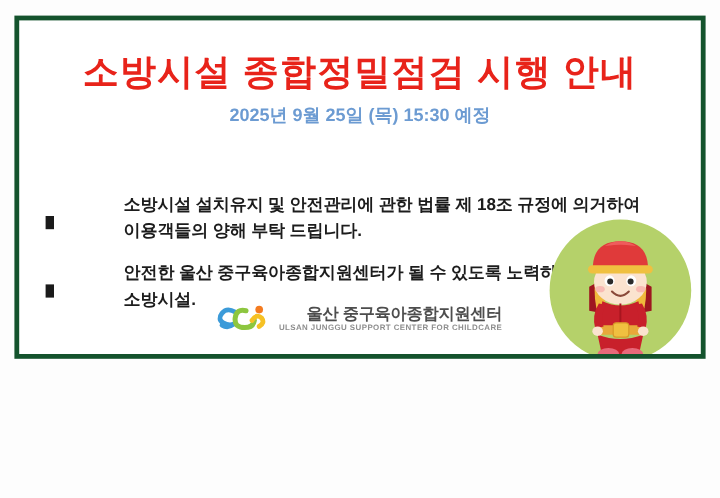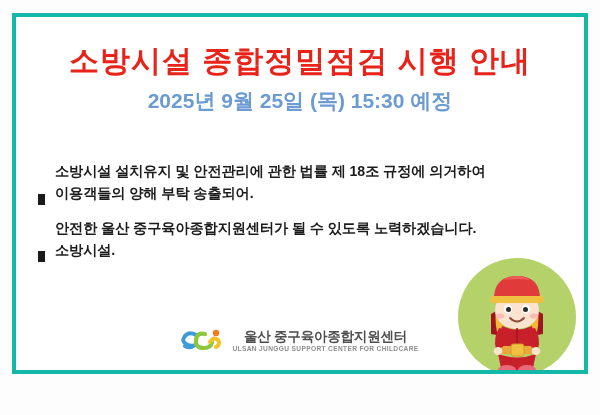--- a/index.html
+++ b/index.html
@@ -13,24 +13,24 @@
     font-family: "Liberation Sans", "DejaVu Sans", sans-serif;
     overflow: hidden;
     position: relative;
   }
 
   #notice-poster {
     position: absolute;
     left: 12px;
     top: 13px;
     width: 576px;
-    height: 361px;
+    height: 286px;
     box-sizing: border-box;
     background: #ffffff;
-    border: 4px solid #14b8a6;
+    border: 4px solid #14532d;
     overflow: hidden;
   }
 
   
   #poster-header {
     position: absolute;
     left: 0;
     top: 0;
     width: 100%;
     text-align: center;
@@ -43,39 +43,40 @@
     font-weight: bold;
     letter-spacing: 1px;
     color: #e8231a;
     white-space: nowrap;
     line-height: 1.1;
   }
 
   #poster-subtitle {
     margin: 0;
     padding-top: 12px;
-    font-size: 21px;
+    font-size: 15px;
     font-weight: bold;
     color: #6c9bd2;
     white-space: nowrap;
     line-height: 1.1;
   }
 
   
   #notice-body {
     position: absolute;
     left: 22px;
     top: 143px;
     width: 532px;
   }
 
   .notice-item {
     display: flex;
-    align-items: flex-end;
+    align-items: center;
     margin-bottom: 12px;
+    gap: 48px;
   }
 
   .notice-bullet {
     flex: 0 0 auto;
     width: 7px;
     height: 11px;
     background: #1a1a1a;
     margin-top: 6px;
     margin-right: 10px;
   }
@@ -120,21 +121,21 @@
     width: 100%;
     display: flex;
     align-items: center;
     justify-content: center;
   }
   #footer-logo-mark {
     margin-right: 9px;
     flex: 0 0 auto;
   }
   #footer-text-group {
-    text-align: center;
+    text-align: right;
   }
   #footer-org-name {
     font-size: 13.5px;
     font-weight: bold;
     color: #4d4d4d;
     letter-spacing: -0.2px;
     line-height: 1.15;
     white-space: nowrap;
   }
   #footer-org-name-en {
@@ -156,21 +157,21 @@
     <h1 id="poster-title">소방시설 종합정밀점검 시행 안내</h1>
     <div id="poster-subtitle">2025년 9월 25일 (목) 15:30 예정</div>
   </div>
 
   <div id="notice-body">
 
     <div class="notice-item">
       <span class="notice-bullet"></span>
       <div class="notice-lines">
         <div class="notice-line">소방시설 설치유지 및 안전관리에 관한 법률 제 18조 규정에 의거하여</div>
-        <div class="notice-line">이용객들의 양해 부탁 송출되어.</div>
+        <div class="notice-line">이용객들의 양해 부탁 드립니다.</div>
       </div>
     </div>
 
 
     <div class="notice-item">
       <span class="notice-bullet"></span>
       <div class="notice-lines">
         <div class="notice-line">안전한 울산 중구육아종합지원센터가 될 수 있도록 노력하겠습니다.</div>
         <div class="notice-line">소방시설.</div>
       </div>

